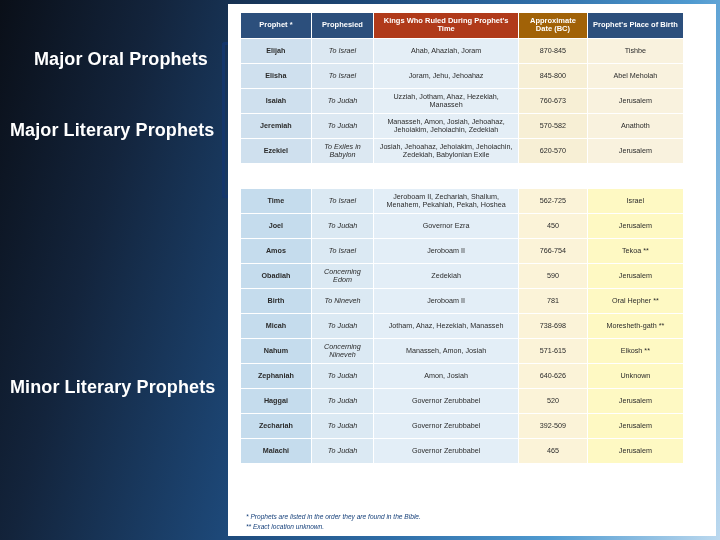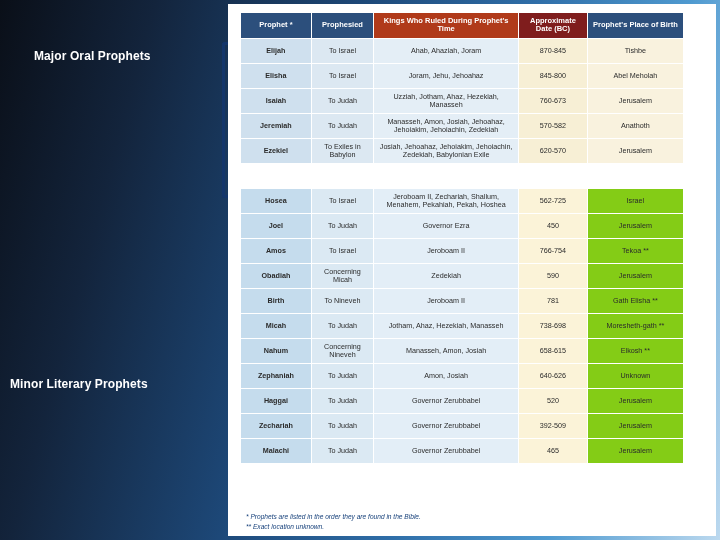--- a/index.html
+++ b/index.html
@@ -25,21 +25,21 @@
     left: 228px;
     top: 4px;
     width: 488px;
     height: 532px;
     background: #ffffff;
   }
   
   .label {
     position: absolute;
     color: #ffffff;
-    font-size: 12px;
+    font-size: 18px;
     font-weight: bold;
     letter-spacing: 0.1px;
     white-space: nowrap;
     text-align: right;
   }
   #label-oral { left: 34px; top: 49px; }
   #label-literary { left: 10px; top: 120px; }
   #label-minor { left: 10px; top: 355px; margin-top: 22px; }
 
   
@@ -77,36 +77,36 @@
     text-align: center;
     padding: 3px 2px;
     line-height: 1.15;
     vertical-align: middle;
     height: 18px;
   }
   
   th.c0 { background: #2c4f7c; }
   th.c1 { background: #2c4f7c; }
   th.c2 { background: #b03a1a; margin-top: 12px; }
-  th.c3 { background: #7f1d1d; margin-top: 31px; }
+  th.c3 { background: #a16207; margin-top: 31px; }
   th.c4 { background: #2c4f7c; }
 
   
   td.c0 { background: #cfe0ee; font-weight: bold; font-size: 8.6px; color: #13324f; }
-  td.c1 { background: #dce8f2; }
+  td.c1 { background: #dce8f2; font-style: italic; }
   td.c2 { background: #e4eef6; }
   td.c3 { background: #f7efd5; }
   td.c4 { background: #f9f2de; }
 
   
   tr.minor td.c0 { background: #c5dced; }
   tr.minor td.c1 { background: #dbe9f3; }
   tr.minor td.c2 { background: #e3eef7; }
   tr.minor td.c3 { background: #fbf3d8; }
-  tr.minor td.c4 { background: #84cc16; }
+  tr.minor td.c4 { background: #fef9c3; }
 
   .spacer-row td {
     background: #ffffff !important;
     height: 26px;
     padding: 0;
     border: none;
   }
 
   col.col0 { width: 66px; }
   col.col1 { width: 58px; }
@@ -124,20 +124,21 @@
     font-style: italic;
     line-height: 1.45;
   }
 </style>
 </head>
 <body>
 
 <div class="slide">
 
   <div class="label" id="label-oral">Major Oral Prophets</div>
+  <div class="label" id="label-literary">Major Literary Prophets</div>
   <div class="label" id="label-minor">Minor Literary Prophets</div>
 
   <div class="bracket" id="bracket-major"></div>
   <div class="bracket" id="bracket-minor"></div>
 
   <div class="table-panel">
 
     <table class="prophets">
       <colgroup>
         <col class="col0">
@@ -195,21 +196,21 @@
         <tr class="spacer-row">
           <td></td>
             <td></td>
             <td></td>
             <td></td>
             <td></td>
         </tr>
       </tbody>
       <tbody>
         <tr class="minor">
-          <td class="c0">Hosea</td>
+          <td class="c0">Time</td>
           <td class="c1">To Israel</td>
           <td class="c2">Jeroboam II, Zechariah, Shallum, Menahem, Pekahiah, Pekah, Hoshea</td>
           <td class="c3">562-725</td>
           <td class="c4">Israel</td>
         </tr>
         <tr class="minor">
           <td class="c0">Joel</td>
           <td class="c1">To Judah</td>
           <td class="c2">Governor Ezra</td>
           <td class="c3">450</td>
@@ -217,44 +218,44 @@
         </tr>
         <tr class="minor">
           <td class="c0">Amos</td>
           <td class="c1">To Israel</td>
           <td class="c2">Jeroboam II</td>
           <td class="c3">766-754</td>
           <td class="c4">Tekoa **</td>
         </tr>
         <tr class="minor">
           <td class="c0">Obadiah</td>
-          <td class="c1">Concerning Micah</td>
+          <td class="c1">Concerning Edom</td>
           <td class="c2">Zedekiah</td>
           <td class="c3">590</td>
           <td class="c4">Jerusalem</td>
         </tr>
         <tr class="minor">
           <td class="c0">Birth</td>
           <td class="c1">To Nineveh</td>
           <td class="c2">Jeroboam II</td>
           <td class="c3">781</td>
-          <td class="c4">Gath Elisha **</td>
+          <td class="c4">Oral Hepher **</td>
         </tr>
         <tr class="minor">
           <td class="c0">Micah</td>
           <td class="c1">To Judah</td>
           <td class="c2">Jotham, Ahaz, Hezekiah, Manasseh</td>
           <td class="c3">738-698</td>
           <td class="c4">Moresheth-gath **</td>
         </tr>
         <tr class="minor">
           <td class="c0">Nahum</td>
           <td class="c1">Concerning Nineveh</td>
           <td class="c2">Manasseh, Amon, Josiah</td>
-          <td class="c3">658-615</td>
+          <td class="c3">571-615</td>
           <td class="c4">Elkosh **</td>
         </tr>
         <tr class="minor">
           <td class="c0">Zephaniah</td>
           <td class="c1">To Judah</td>
           <td class="c2">Amon, Josiah</td>
           <td class="c3">640-626</td>
           <td class="c4">Unknown</td>
         </tr>
         <tr class="minor">

